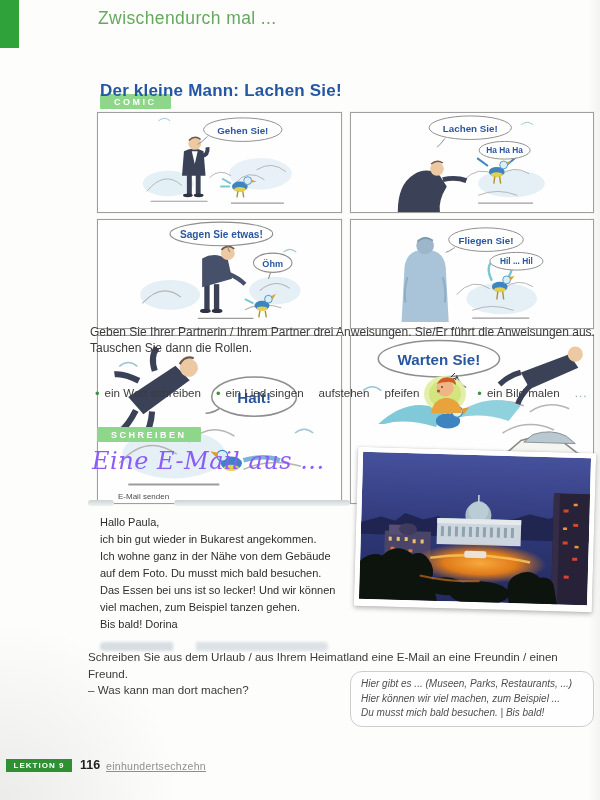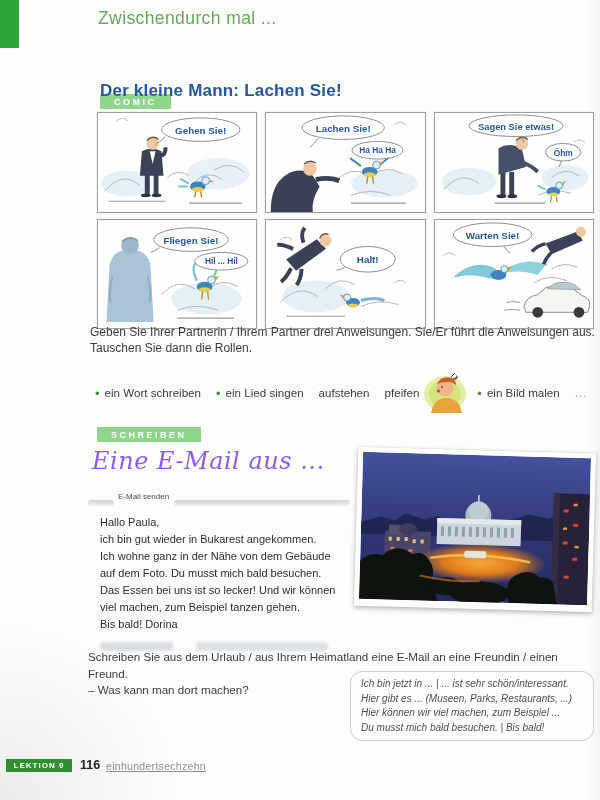--- a/index.html
+++ b/index.html
@@ -20,21 +20,21 @@
     display:inline-block;background:var(--badge,#8ed689);color:#fff;
     font-size:9px;font-weight:bold;letter-spacing:2.5px;
     padding:3px 14px 2px 14px;border-radius:1px;
   }
   .comic-badge{left:100px;top:52px;margin-top:42px;}
   .schreiben-badge{left:97px;top:427px;}
   .comic-title{left:100px;top:81px;font-size:17px;font-weight:bold;color:var(--blue,#2456a4);letter-spacing:.2px;}
   
   .comic-grid{
     left:97px;top:112px;width:497px;
-    display:grid;grid-template-columns:repeat(3,1fr);grid-template-rows:101px 110px;
+    display:grid;grid-template-columns:repeat(2,1fr);grid-template-rows:101px 110px;
     gap:6px 8px;
   }
   .panel{
     border:1px solid #9f9f9f;background:#fefefe;overflow:hidden;
     box-shadow:0 0 0 1px rgba(0,0,0,.03);
   }
   .panel svg{display:block;width:100%;height:100%;font-family:"Liberation Sans",sans-serif;}
   .btext{fill:#2a56a0;font-weight:bold;}
   
   .instructions{left:90px;top:324px;width:508px;font-size:12px;line-height:16px;color:#3b3b3b;}
@@ -425,21 +425,20 @@
     <path d="M60,122 q30,6 60,4" stroke="#e07b1a" stroke-width="2" fill="none" opacity=".6"></path>
   </svg>
 </div>
 
 <div class="abs task">
   <div>Schreiben Sie aus dem Urlaub / aus Ihrem Heimatland eine E-Mail an eine Freundin / einen Freund.</div>
   <div>– Was kann man dort machen?</div>
 </div>
 
 <div class="abs phrase-box">
-  <div>Ich bin jetzt in ... | ... ist sehr schön/interessant.</div>
   <div>Hier gibt es ... (Museen, Parks, Restaurants, ...)</div>
   <div>Hier können wir viel machen, zum Beispiel ...</div>
   <div>Du musst mich bald besuchen. | Bis bald!</div>
 </div>
 
 <div class="abs footer">
   <span class="lektion-badge">LEKTION 9</span>
   <span class="page-num">116</span>
   <span class="page-word">einhundertsechzehn</span>
 </div>

